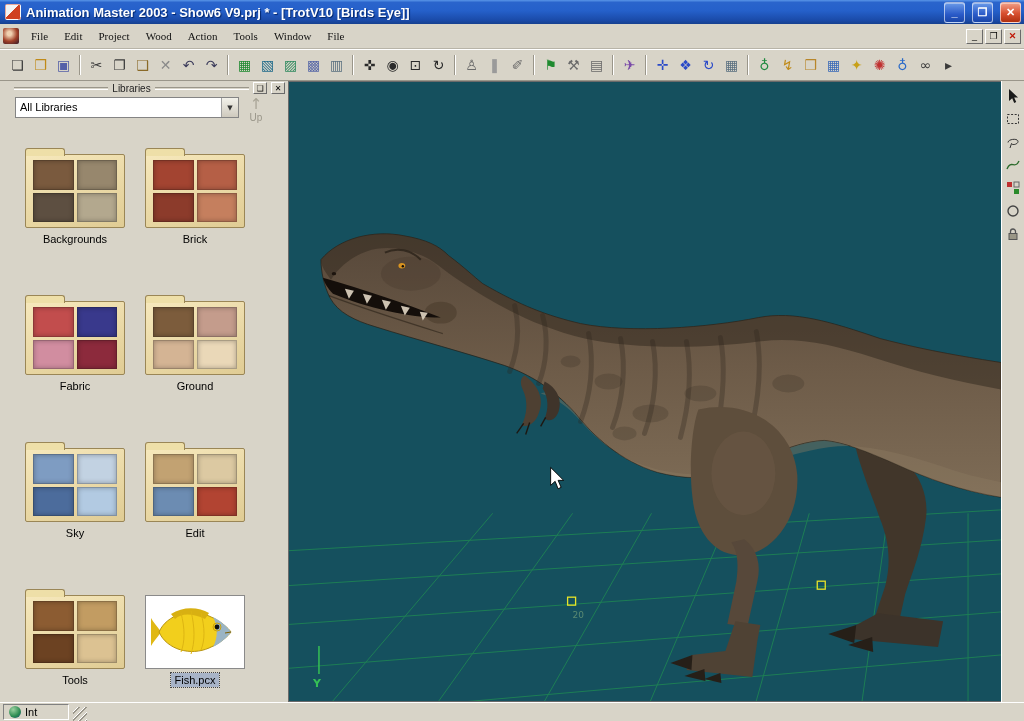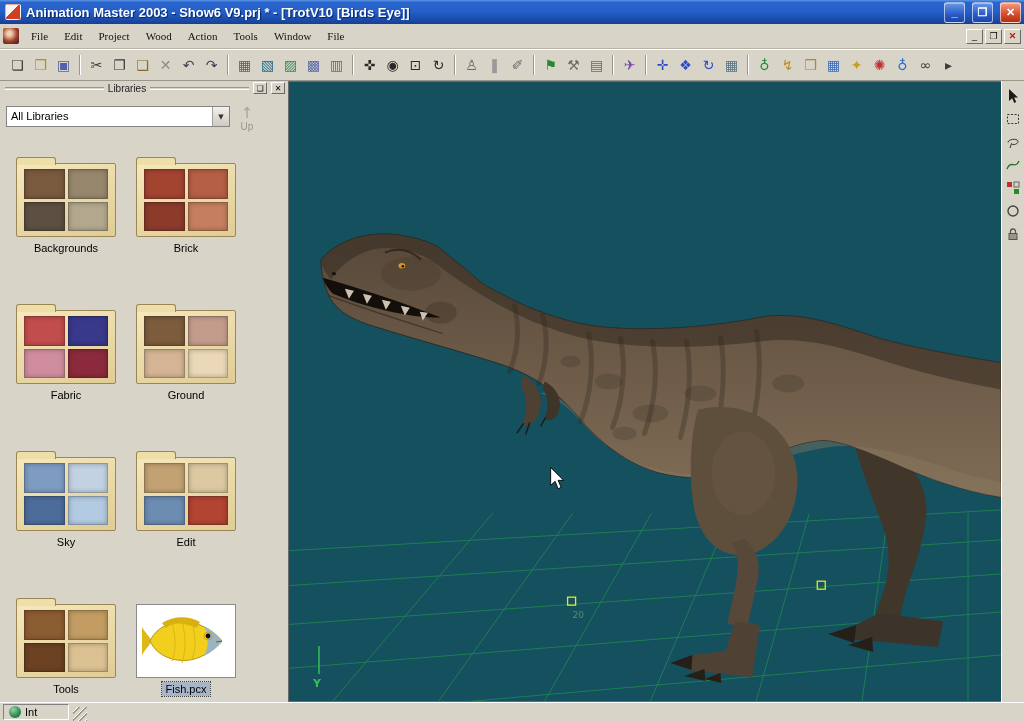--- a/index.html
+++ b/index.html
@@ -35,27 +35,27 @@
   .toolbar { height:32px; flex:0 0 32px; display:flex; align-items:center; padding:0 6px;
     background:#d8d4c8; border-bottom:1px solid #9a968a; box-shadow:inset 0 1px 0 #fff; }
   .tb-btn { min-width:23px; height:22px; display:inline-flex; align-items:center; justify-content:center;
     font-family:"DejaVu Sans",sans-serif; font-size:14px; line-height:1; }
   .tb-sep { width:0; height:20px; border-left:1px solid #9a968a; border-right:1px solid #fff; margin:0 4px; }
 
   
   .main { flex:1; display:flex; min-height:0; background:#d8d4c8; }
 
   
-  .libpanel { width:288px; flex:0 0 288px; display:flex; flex-direction:column; padding-left:2px; }
+  .libpanel { width:288px; flex:0 0 288px; display:flex; flex-direction:column; padding-left:11px; }
   .lib-header { height:14px; flex:0 0 14px; display:flex; align-items:center; gap:4px; padding:0 3px; }
   .hline { flex:1; height:3px; border-top:1px solid #9a968a; border-bottom:1px solid #fff; }
   .lib-title { font-size:10px; color:#222; }
   .mini-btn { width:14px; height:12px; background:#d8d4c8; font-family:"DejaVu Sans",sans-serif; font-size:8px;
     border:1px solid; border-color:#fff #6a6a6a #6a6a6a #fff; display:flex; align-items:center; justify-content:center; }
-  .lib-controls { display:flex; align-items:flex-start; gap:0; padding:2px 4px;margin-top:9px; }
+  .lib-controls { display:flex; align-items:flex-start; gap:0; padding:2px 4px; }
   .dropdown { width:224px; height:21px; background:#fff; border:1px solid #848484; display:flex; align-items:stretch; }
   .dd-text { flex:1; font-size:11px; padding:3px 4px; white-space:nowrap; overflow:hidden; }
   .dd-arrow { width:17px; background:linear-gradient(#f2f1ea,#cfcabe); border-left:1px solid #a0a0a0;
     display:flex; align-items:center; justify-content:center; font-size:7px; color:#333;
     font-family:"DejaVu Sans",sans-serif; }
   .up-btn { width:34px; display:flex; flex-direction:column; align-items:center; color:#9a968a; font-size:10px; }
   .up-icon { font-family:"DejaVu Sans",sans-serif; font-size:15px; color:#a8a496; line-height:1; }
   .lib-strip { height:14px; flex:0 0 14px; }
   .lib-grid { margin-left:4px; width:252px; display:grid; grid-template-columns:120px 120px; row-gap:48px;
     justify-items:center; align-content:start; padding-top:8px; overflow:hidden; flex:1; }

